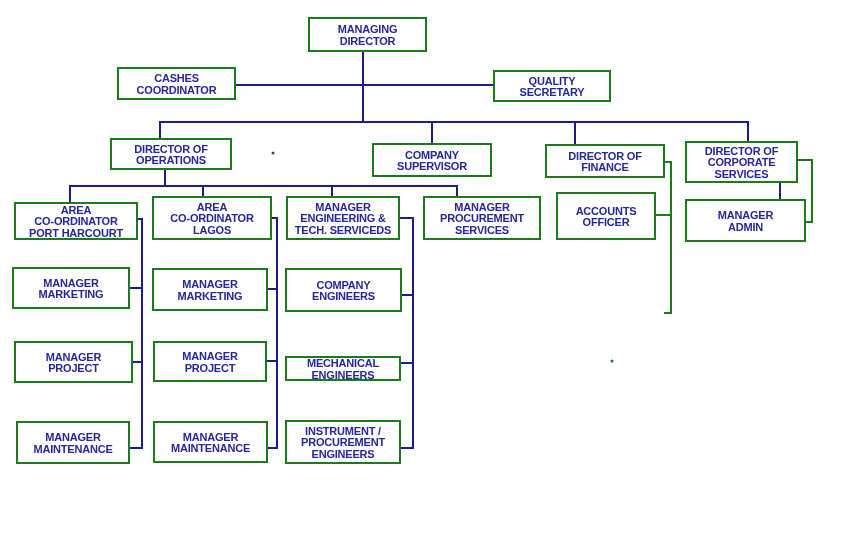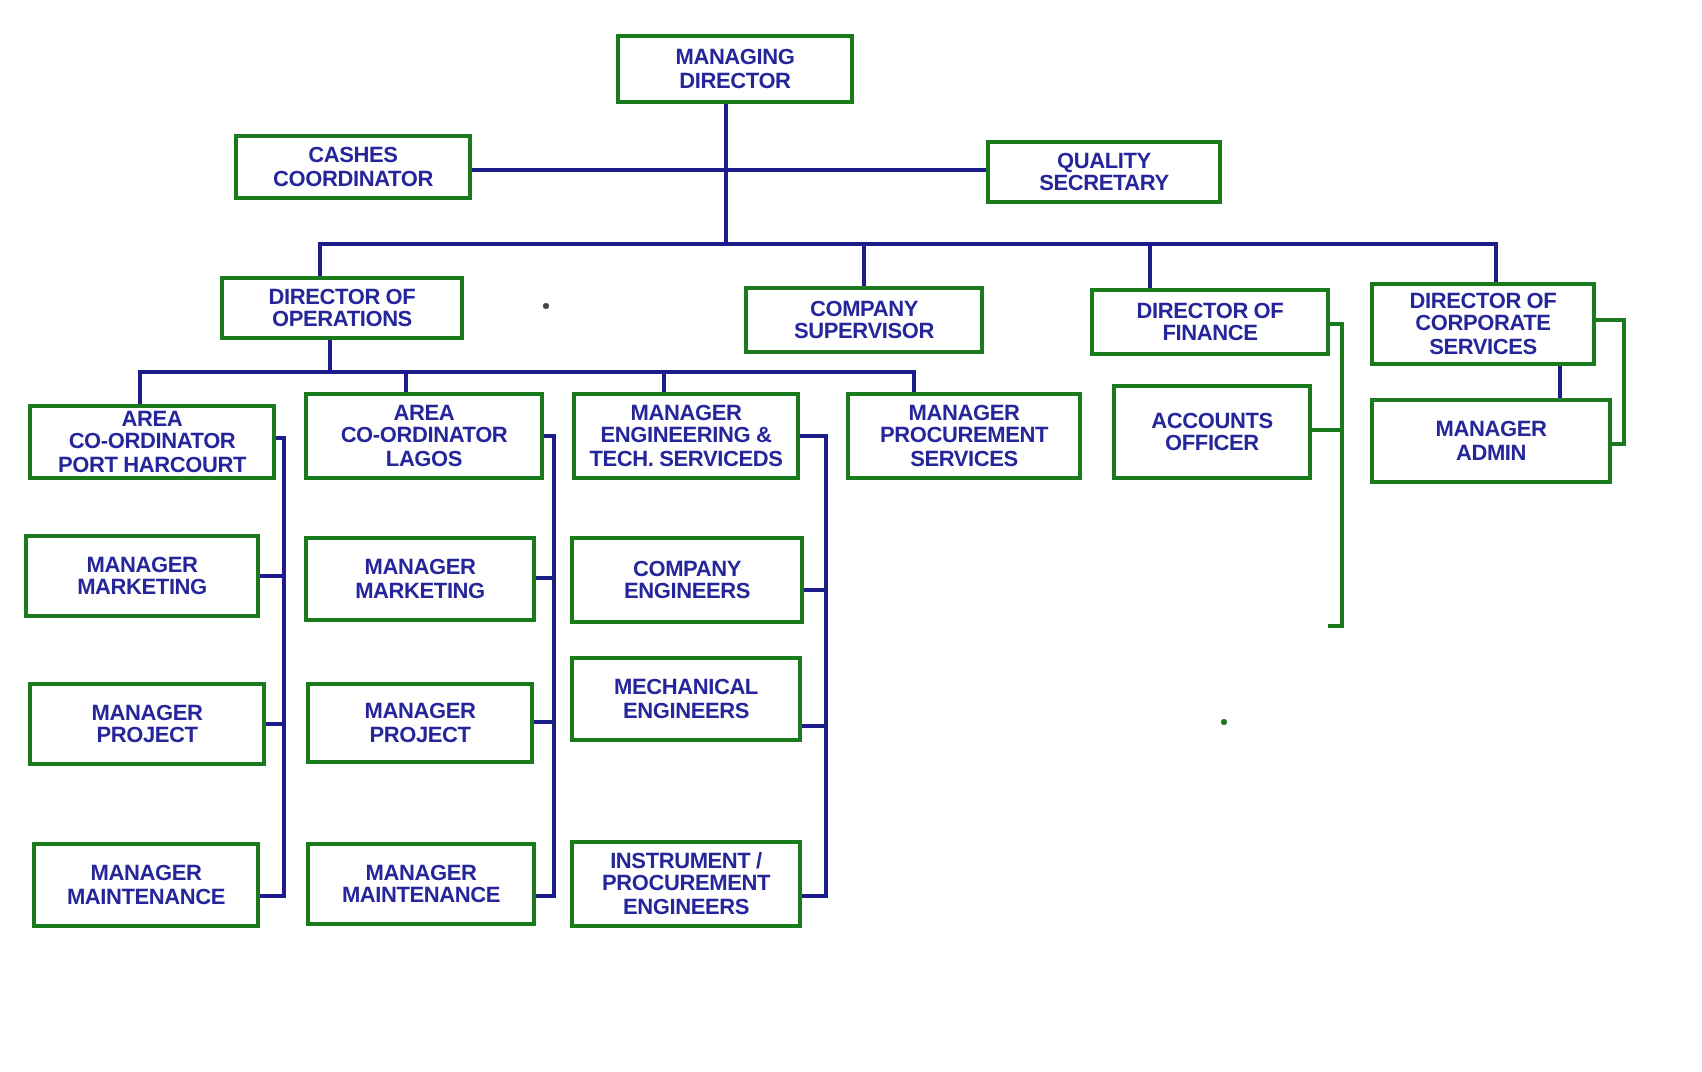--- a/index.html
+++ b/index.html
@@ -179,21 +179,21 @@
   <div class="node" style="left:153px;top:421px;width:115px;height:42px">
     <span class="node-label">MANAGER
 MAINTENANCE</span>
   </div>
 
   <div class="node" style="left:285px;top:268px;width:117px;height:44px">
     <span class="node-label">COMPANY
 ENGINEERS</span>
   </div>
 
-  <div class="node" style="left:285px;top:328px;width:116px;height:43px">
+  <div class="node" style="left:285px;top:356px;width:116px;height:25px">
     <span class="node-label">MECHANICAL
 ENGINEERS</span>
   </div>
 
   <div class="node" style="left:285px;top:420px;width:116px;height:44px">
     <span class="node-label">INSTRUMENT /
 PROCUREMENT
 ENGINEERS</span>
   </div>
 

